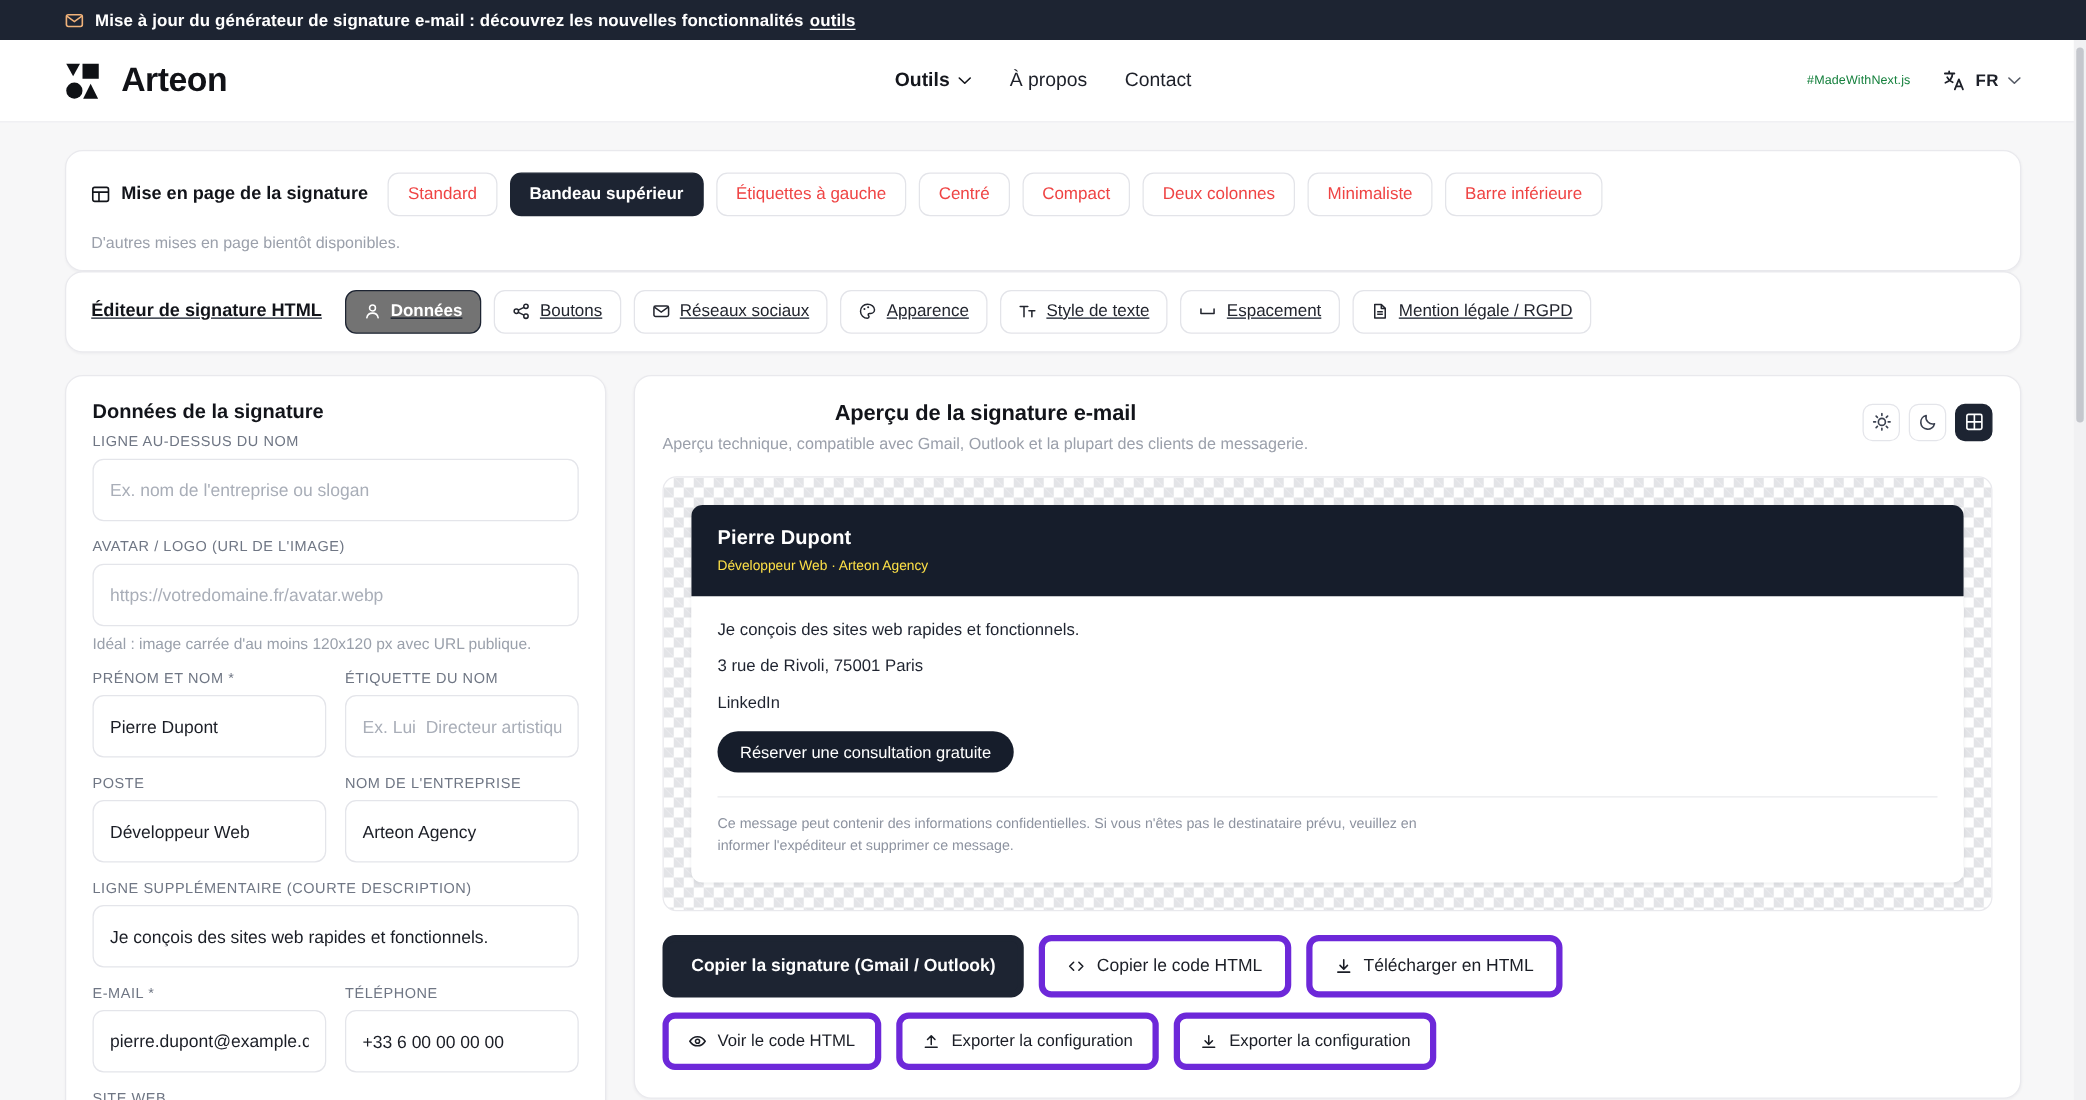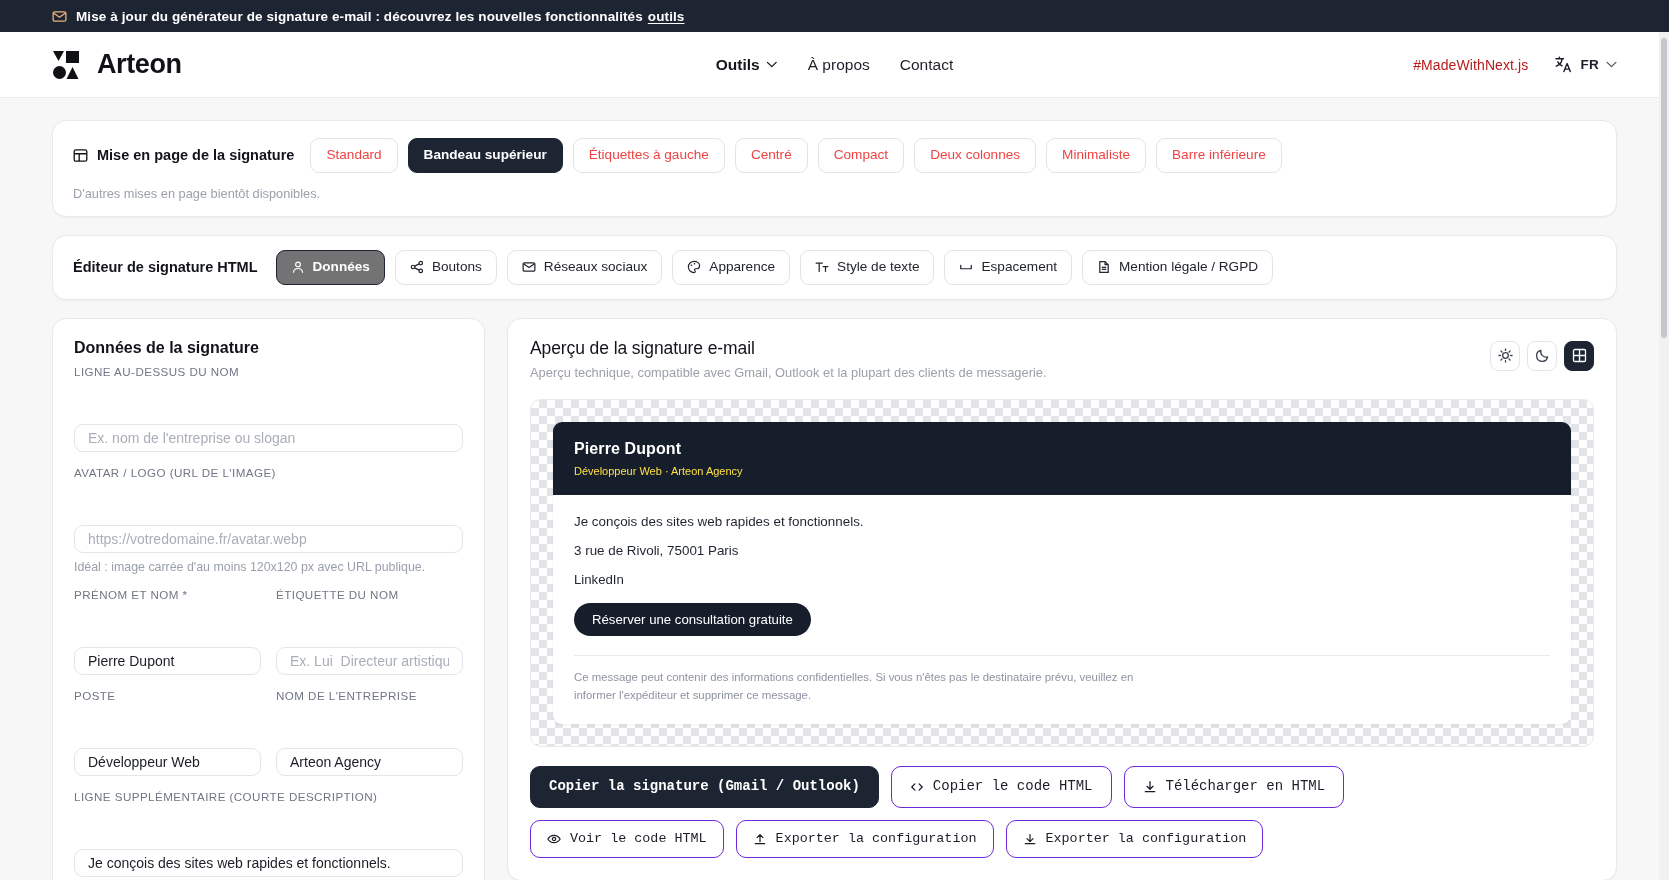--- a/index.html
+++ b/index.html
@@ -85,22 +85,22 @@
   }
   .nav-link.plain { font-weight: 500; color: #1d2029; }
   .chev { width: 11px; height: 7px; display:block; }
   .nav-right {
     margin-left: auto;
     display: flex;
     align-items: center;
     gap: 26px;
   }
   .hashtag {
-    font-size: 14px;
-    color: #b91c1c;
+    font-size: 10px;
+    color: #15803d;
     letter-spacing: .1px;
     white-space: nowrap;
     text-align: right;
   }
   .lang {
     display: flex;
     align-items: center;
     gap: 7px;
     cursor: pointer;
   }
@@ -160,22 +160,22 @@
     font-weight: 600;
   }
   .layout-note {
     margin-top: 13px;
     font-size: 12.8px;
     color: #9ba0ab;
   }
 
   
   .tabs-card {
-    margin-top: 18px;
     padding: 14px 20px;
+    text-decoration: underline;
   }
   .tabs-row {
     display: flex;
     align-items: center;
     gap: 10px;
     flex-wrap: nowrap;
   }
   .tabs-label {
     font-size: 14.5px;
     font-weight: 700;
@@ -234,49 +234,49 @@
   }
   .fgroup { margin-bottom: 14px; }
   .fgrid {
     display: flex;
     gap: 15px;
     margin-bottom: 14px;
   }
   .fgrid > div { flex: 1 1 0; min-width: 0; }
   .finput {
     width: 100%;
-    height: 28px;
+    height: 50px;
     border: 1px solid #e4e5ea;
     border-radius: 9px;
     padding: 0 13px;
     font-size: 14px;
     font-family: inherit;
     color: #1b1e26;
     background: #fff;
     outline: none;
-    margin-top: 39px;
   }
   .finput::placeholder { color: #a9aeb8; }
   .fhint {
     font-size: 12.4px;
     color: #9aa0ab;
     margin-top: 7px;
   }
 
   
   .preview-card { padding: 19px 22px 22px 22px; }
   .preview-head {
     display: flex;
     align-items: flex-start;
   }
   .preview-title {
     font-size: 17.5px;
-    font-weight: 400;
+    font-weight: 700;
     color: #12141a;
     letter-spacing: -.1px;
+    text-align: center;
   }
   .preview-sub {
     font-size: 12.9px;
     color: #9ba0ab;
     margin-top: 6px;
   }
   .preview-modes {
     margin-left: auto;
     display: flex;
     gap: 7px;
@@ -361,27 +361,27 @@
     max-width: 575px;
   }
 
   .actions {
     display: flex;
     gap: 12px;
     margin-top: 19px;
     flex-wrap: nowrap;
   }
   .abtn {
-    border: 1px solid #6d28d9;
+    border: 5px solid #6d28d9;
     background: #fff;
     border-radius: 10px;
     padding: 12px 18px;
     font-size: 14px;
     color: #1b1e26;
-    font-family: Liberation Mono, monospace;
+    font-family: Liberation Sans, sans-serif;
     cursor: pointer;
     white-space: nowrap;
     display: inline-flex;
     align-items: center;
     gap: 9px;
     line-height: 1.1;
   }
   .abtn svg { width: 14px; height: 14px; display: block; }
   .abtn.primary {
     background: #1d2432;

